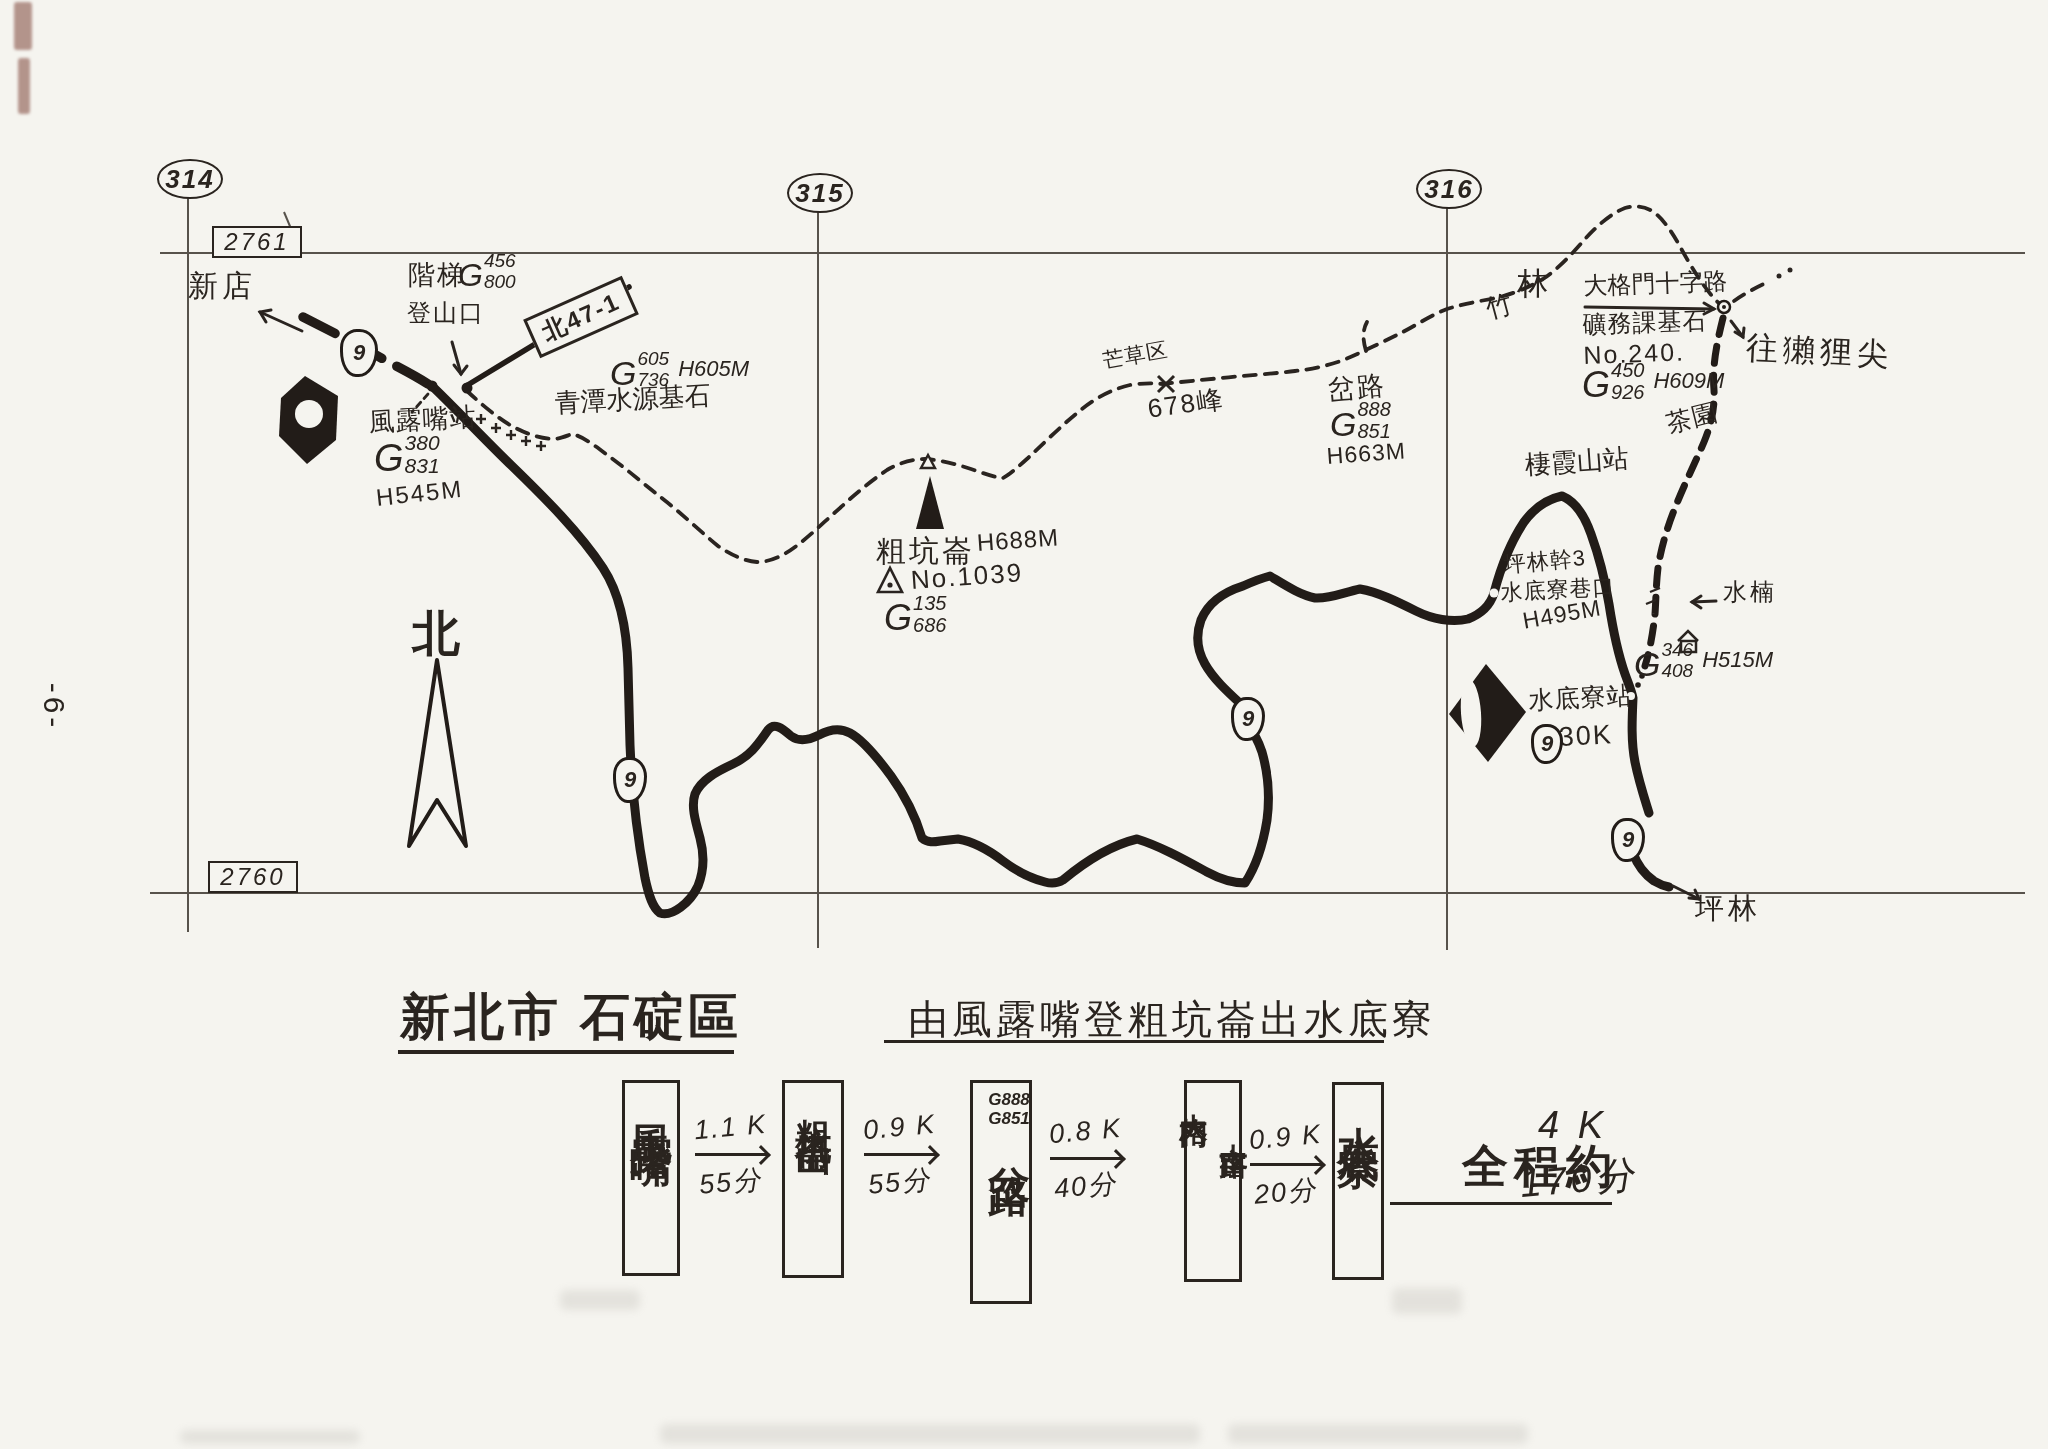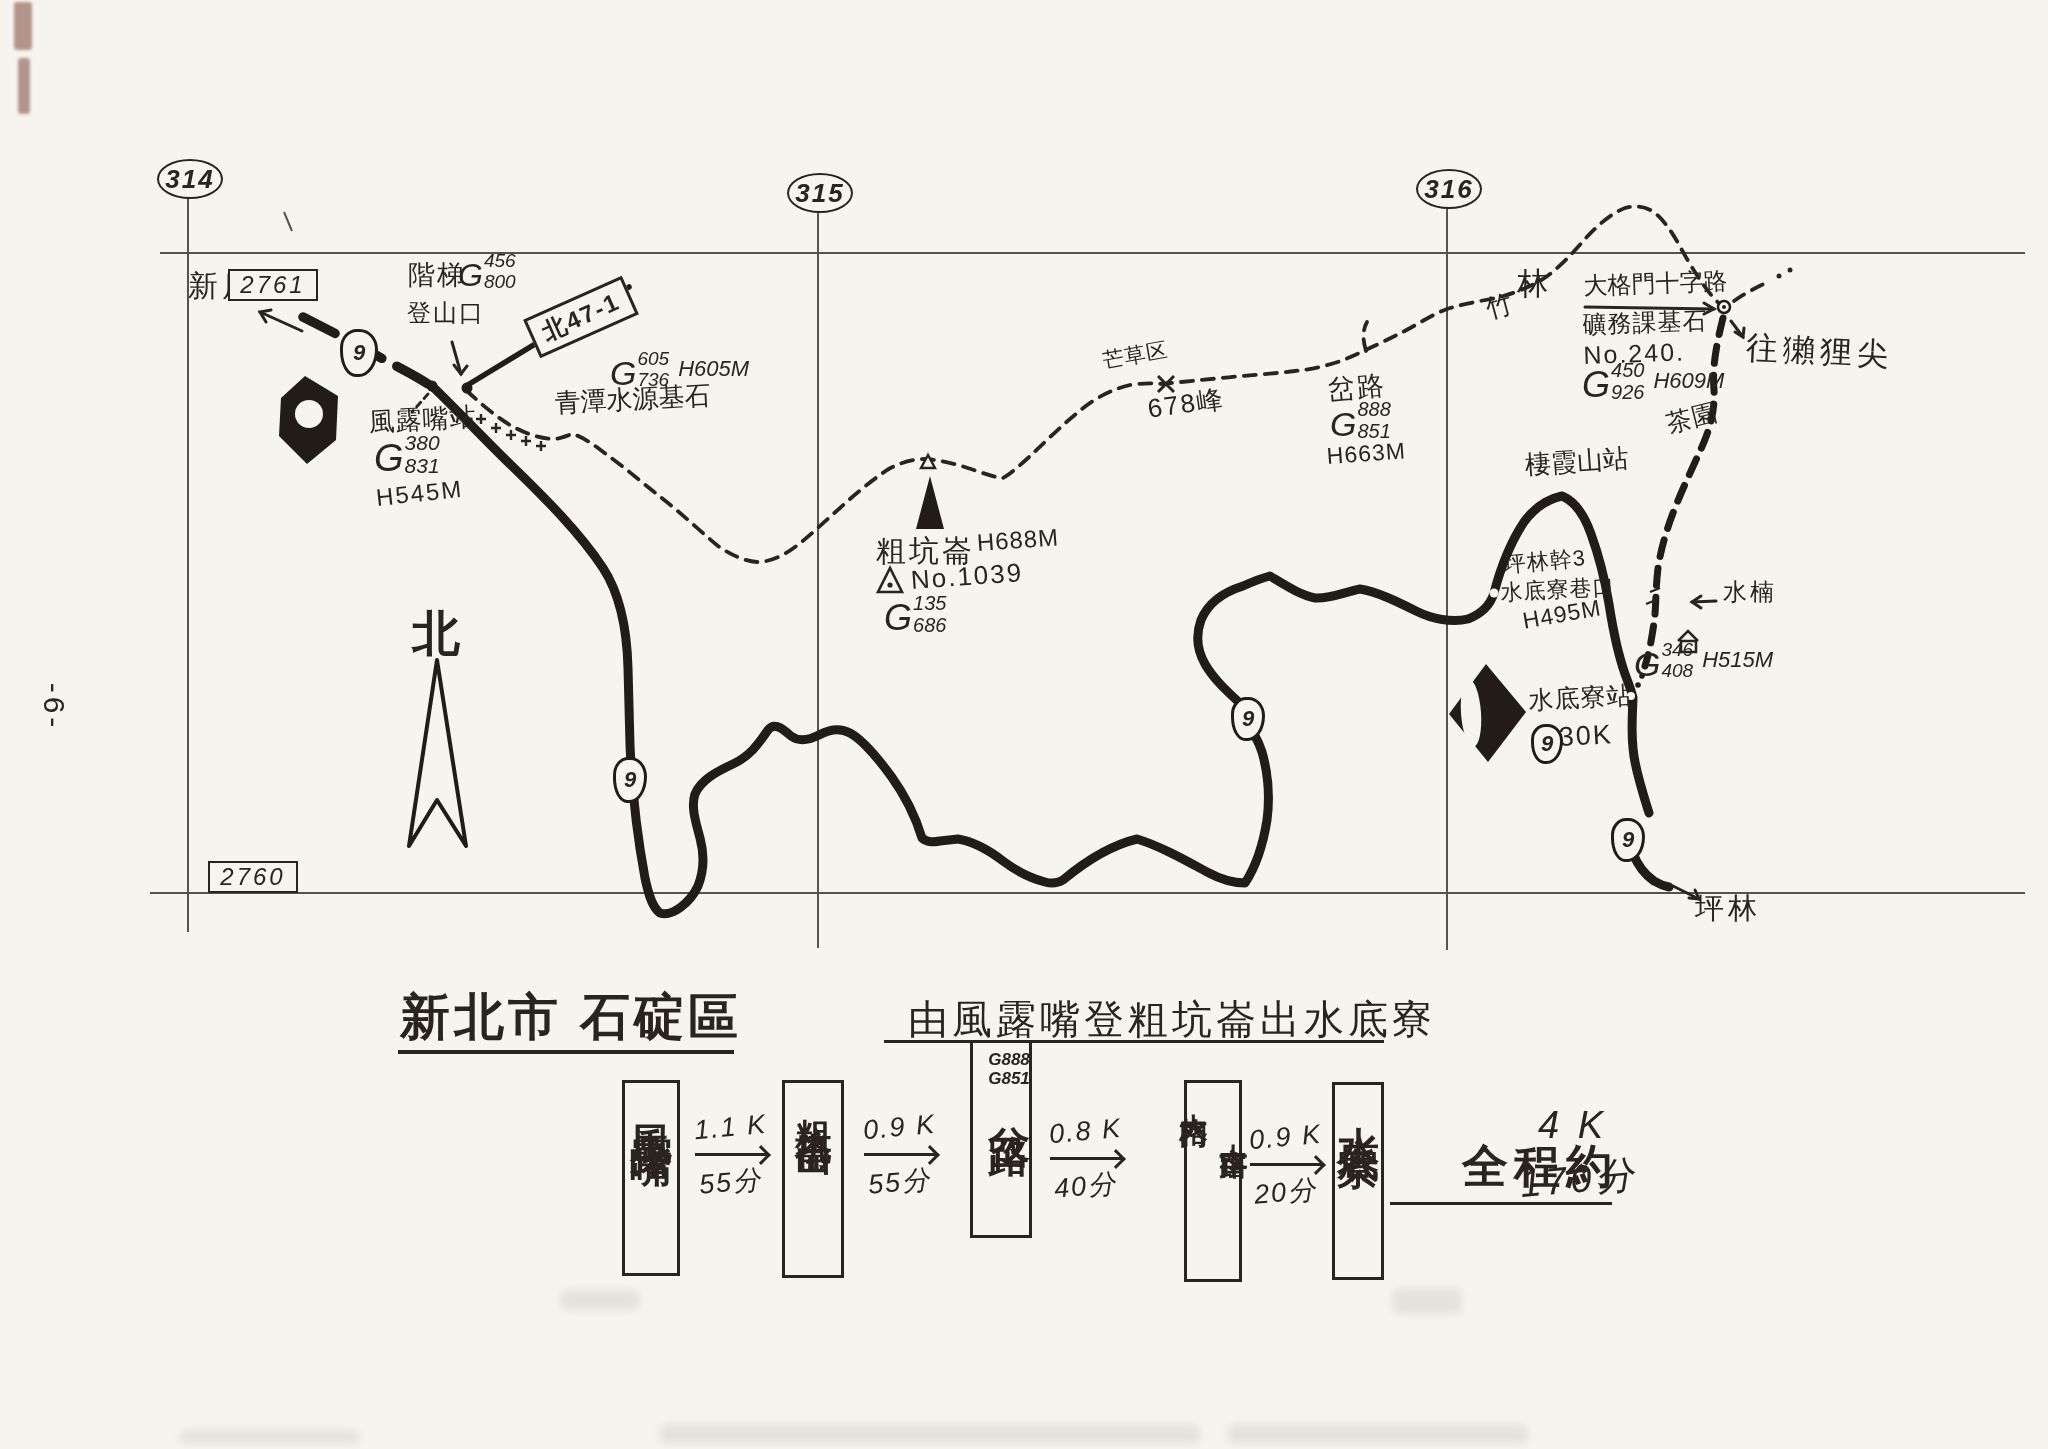--- a/index.html
+++ b/index.html
@@ -263,21 +263,21 @@
         <span class="sfx">H515M</span>
       </div>
       <div class="shield" style="left: 340px; top: 329px; width: 32px; height: 42px;">9</div>
       <div class="shield" style="left: 613px; top: 757px; width: 28px; height: 40px;">9</div>
       <div class="shield" style="left: 1231px; top: 697px; width: 28px; height: 38px;">9</div>
       <div class="shield" style="left: 1611px; top: 818px; width: 28px; height: 38px;">9</div>
       <div class="shield" style="left: 1531px; top: 724px; width: 26px; height: 34px;">9</div>
       <div class="oval" style="left: 157px; top: 159px; width: 62px; height: 36px;">314</div>
       <div class="oval" style="left: 787px; top: 173px; width: 62px; height: 36px;">315</div>
       <div class="oval" style="left: 1416px; top: 169px; width: 62px; height: 36px;">316</div>
-      <div class="cbox" style="left: 228px; top: 226px; width: 86px; height: 28px; margin-top: 43px;">2761</div>
+      <div class="cbox" style="left: 212px; top: 226px; width: 86px; height: 28px;">2761</div>
       <div class="cbox" style="left: 208px; top: 861px; width: 86px; height: 28px;">2760</div>
     </div>
 
   <div class="sign" style="left:527px;top:296px;transform:rotate(-24deg);">北47-1</div>
 
   <div class="pagenum" style="left:30px;top:690px;">-6-</div>
 
   <div class="north-lbl" style="left:412px;top:602px;">北</div>
 
   <div class="title-main" style="left:400px;top:984px;">新北市 石碇區</div>
@@ -294,21 +294,21 @@
     <span class="time">55分</span>
   </div>
   <div class="ibox" style="left:782px;top:1080px;width:62px;height:198px;">
     <span class="vt" style="font-size:36px;letter-spacing:6px;">粗坑崙山</span>
   </div>
   <div class="leg" style="left:860px;top:1112px;width:80px;">
     <span class="dist">0.9 K</span>
     <span class="aline"></span>
     <span class="time">55分</span>
   </div>
-  <div class="ibox" style="left:970px;top:1040px;width:62px;height:198px;padding-left:16px;">
+  <div class="ibox" style="left:970px;top:1080px;width:62px;height:224px;padding-left:16px;">
     <span class="hdr">G888</span>
     <span class="hdr">G851</span>
     <span class="vt" style="margin-top:4px;">岔路</span>
   </div>
   <div class="leg" style="left:1048px;top:1116px;width:76px;">
     <span class="dist">0.8 K</span>
     <span class="aline"></span>
     <span class="time">40分</span>
   </div>
   <div class="ibox" style="left:1184px;top:1080px;width:58px;height:202px;">

